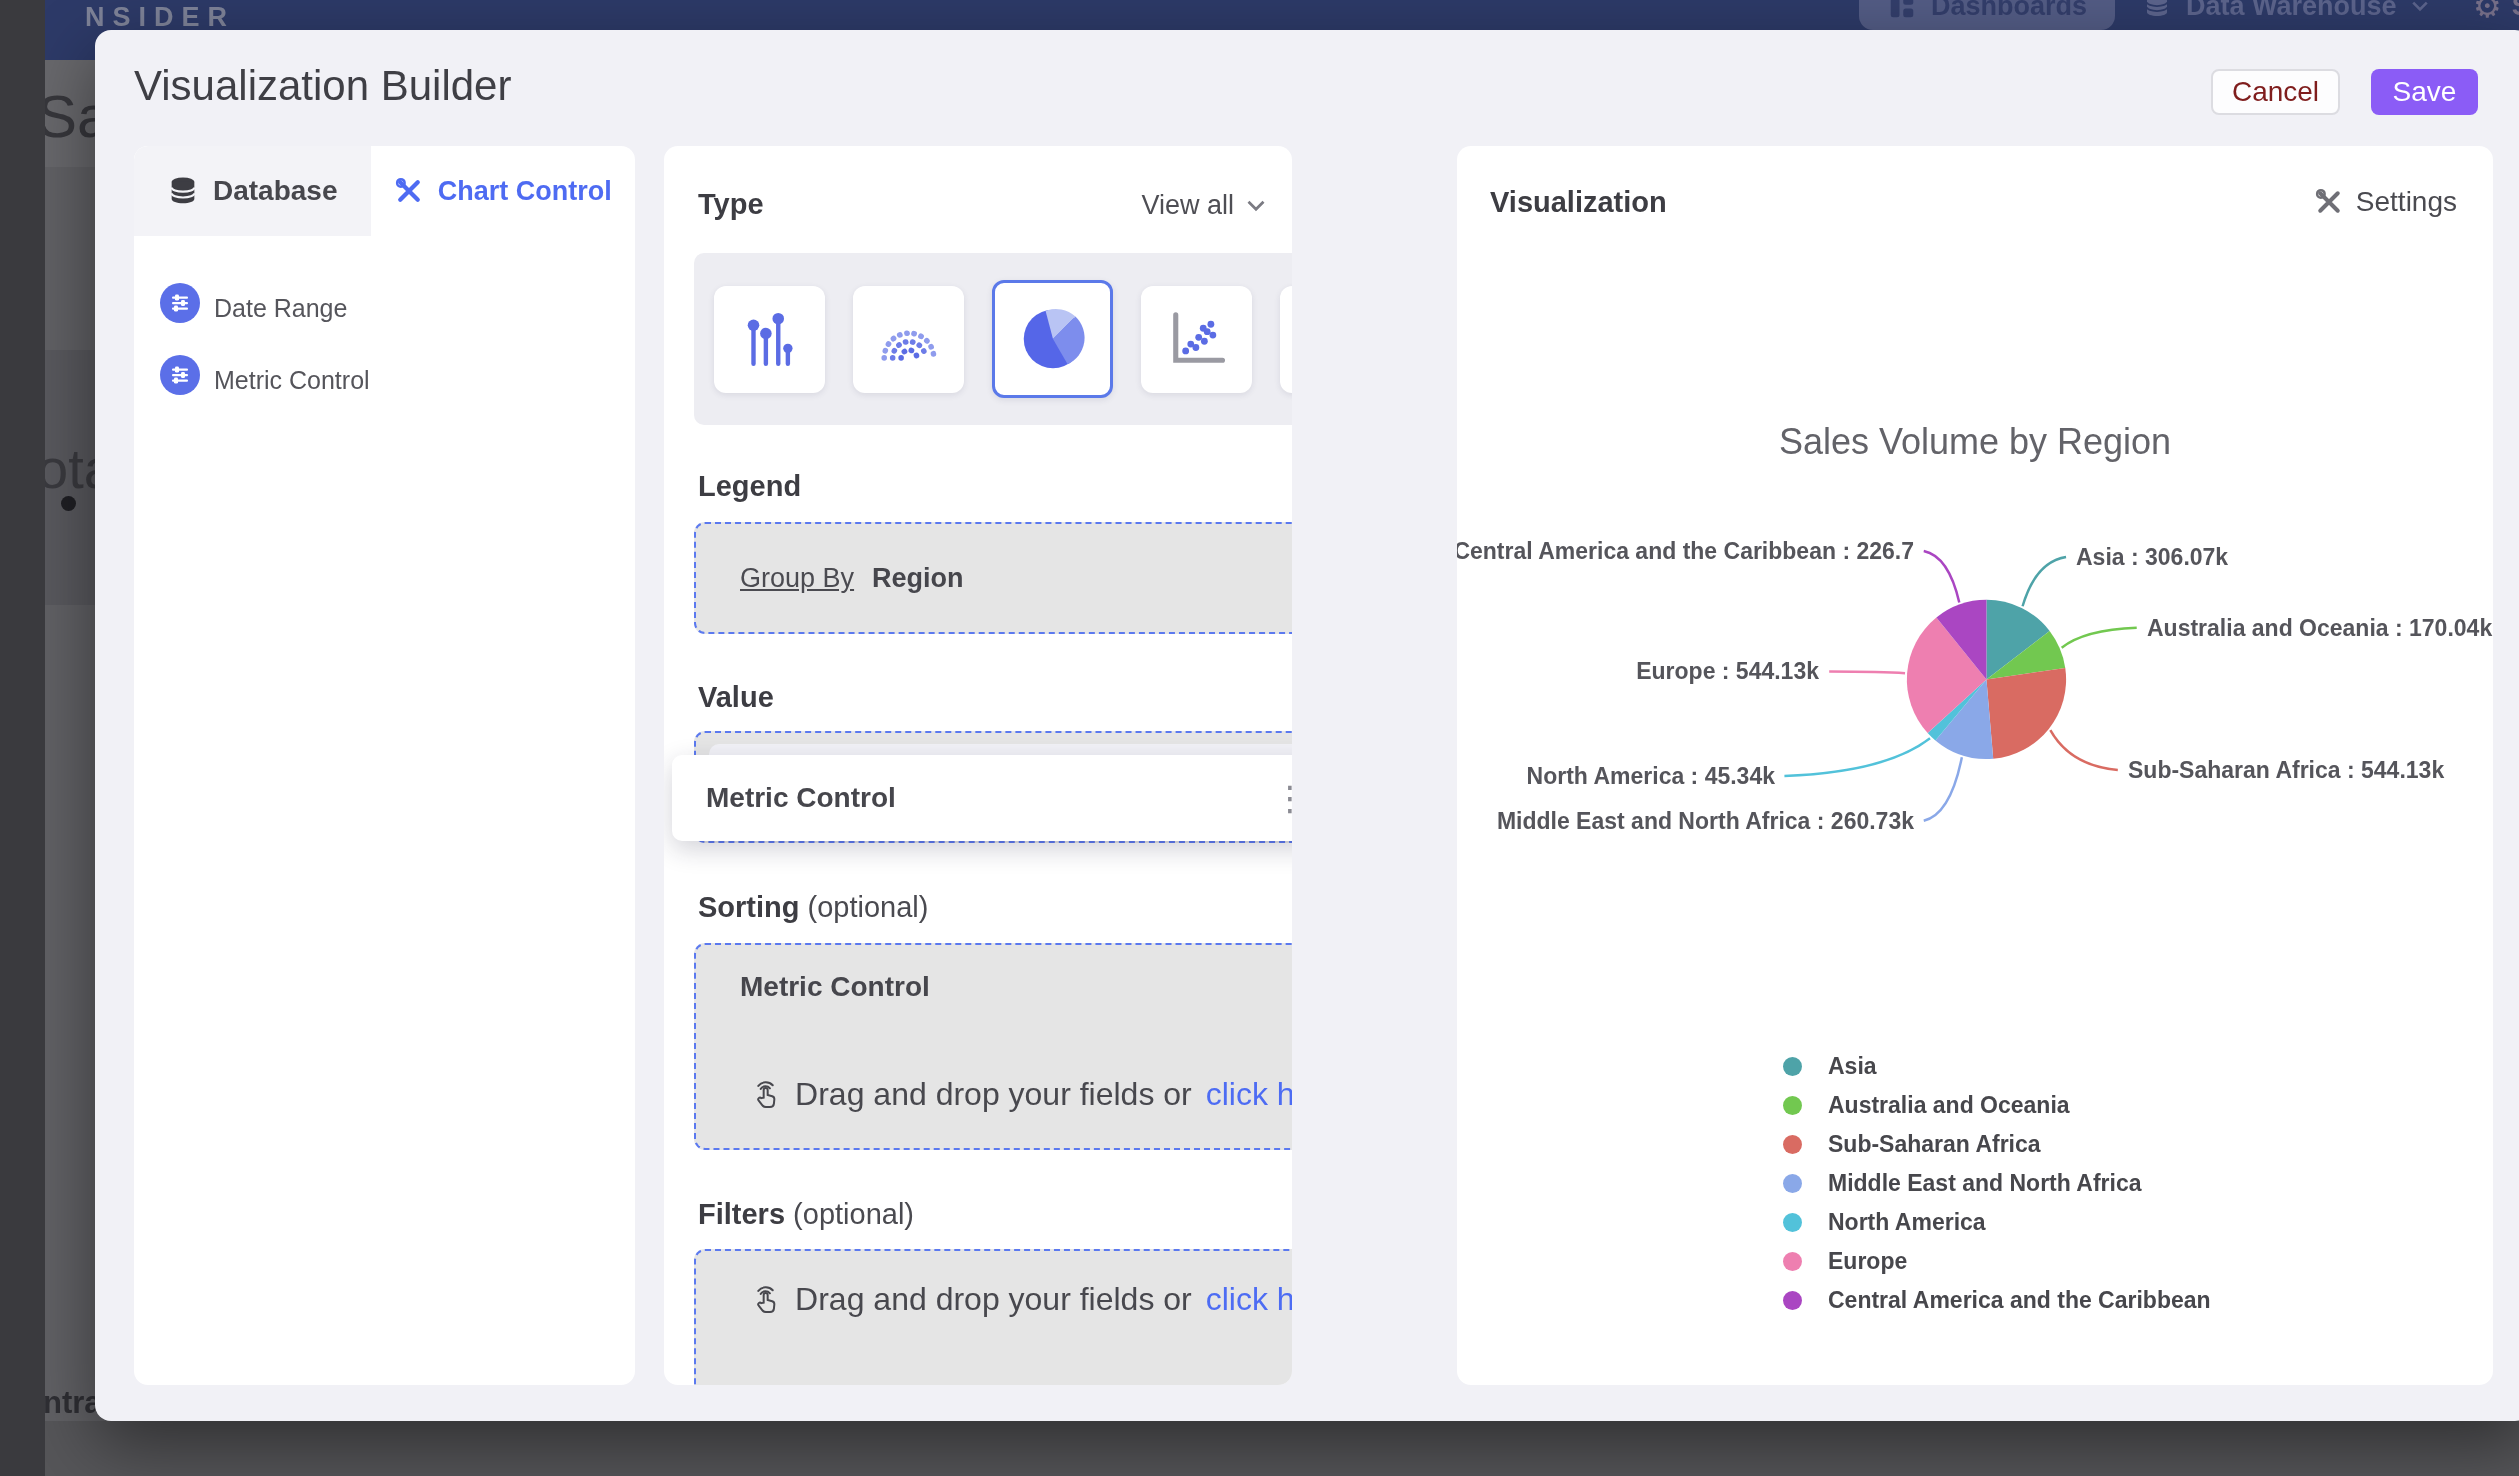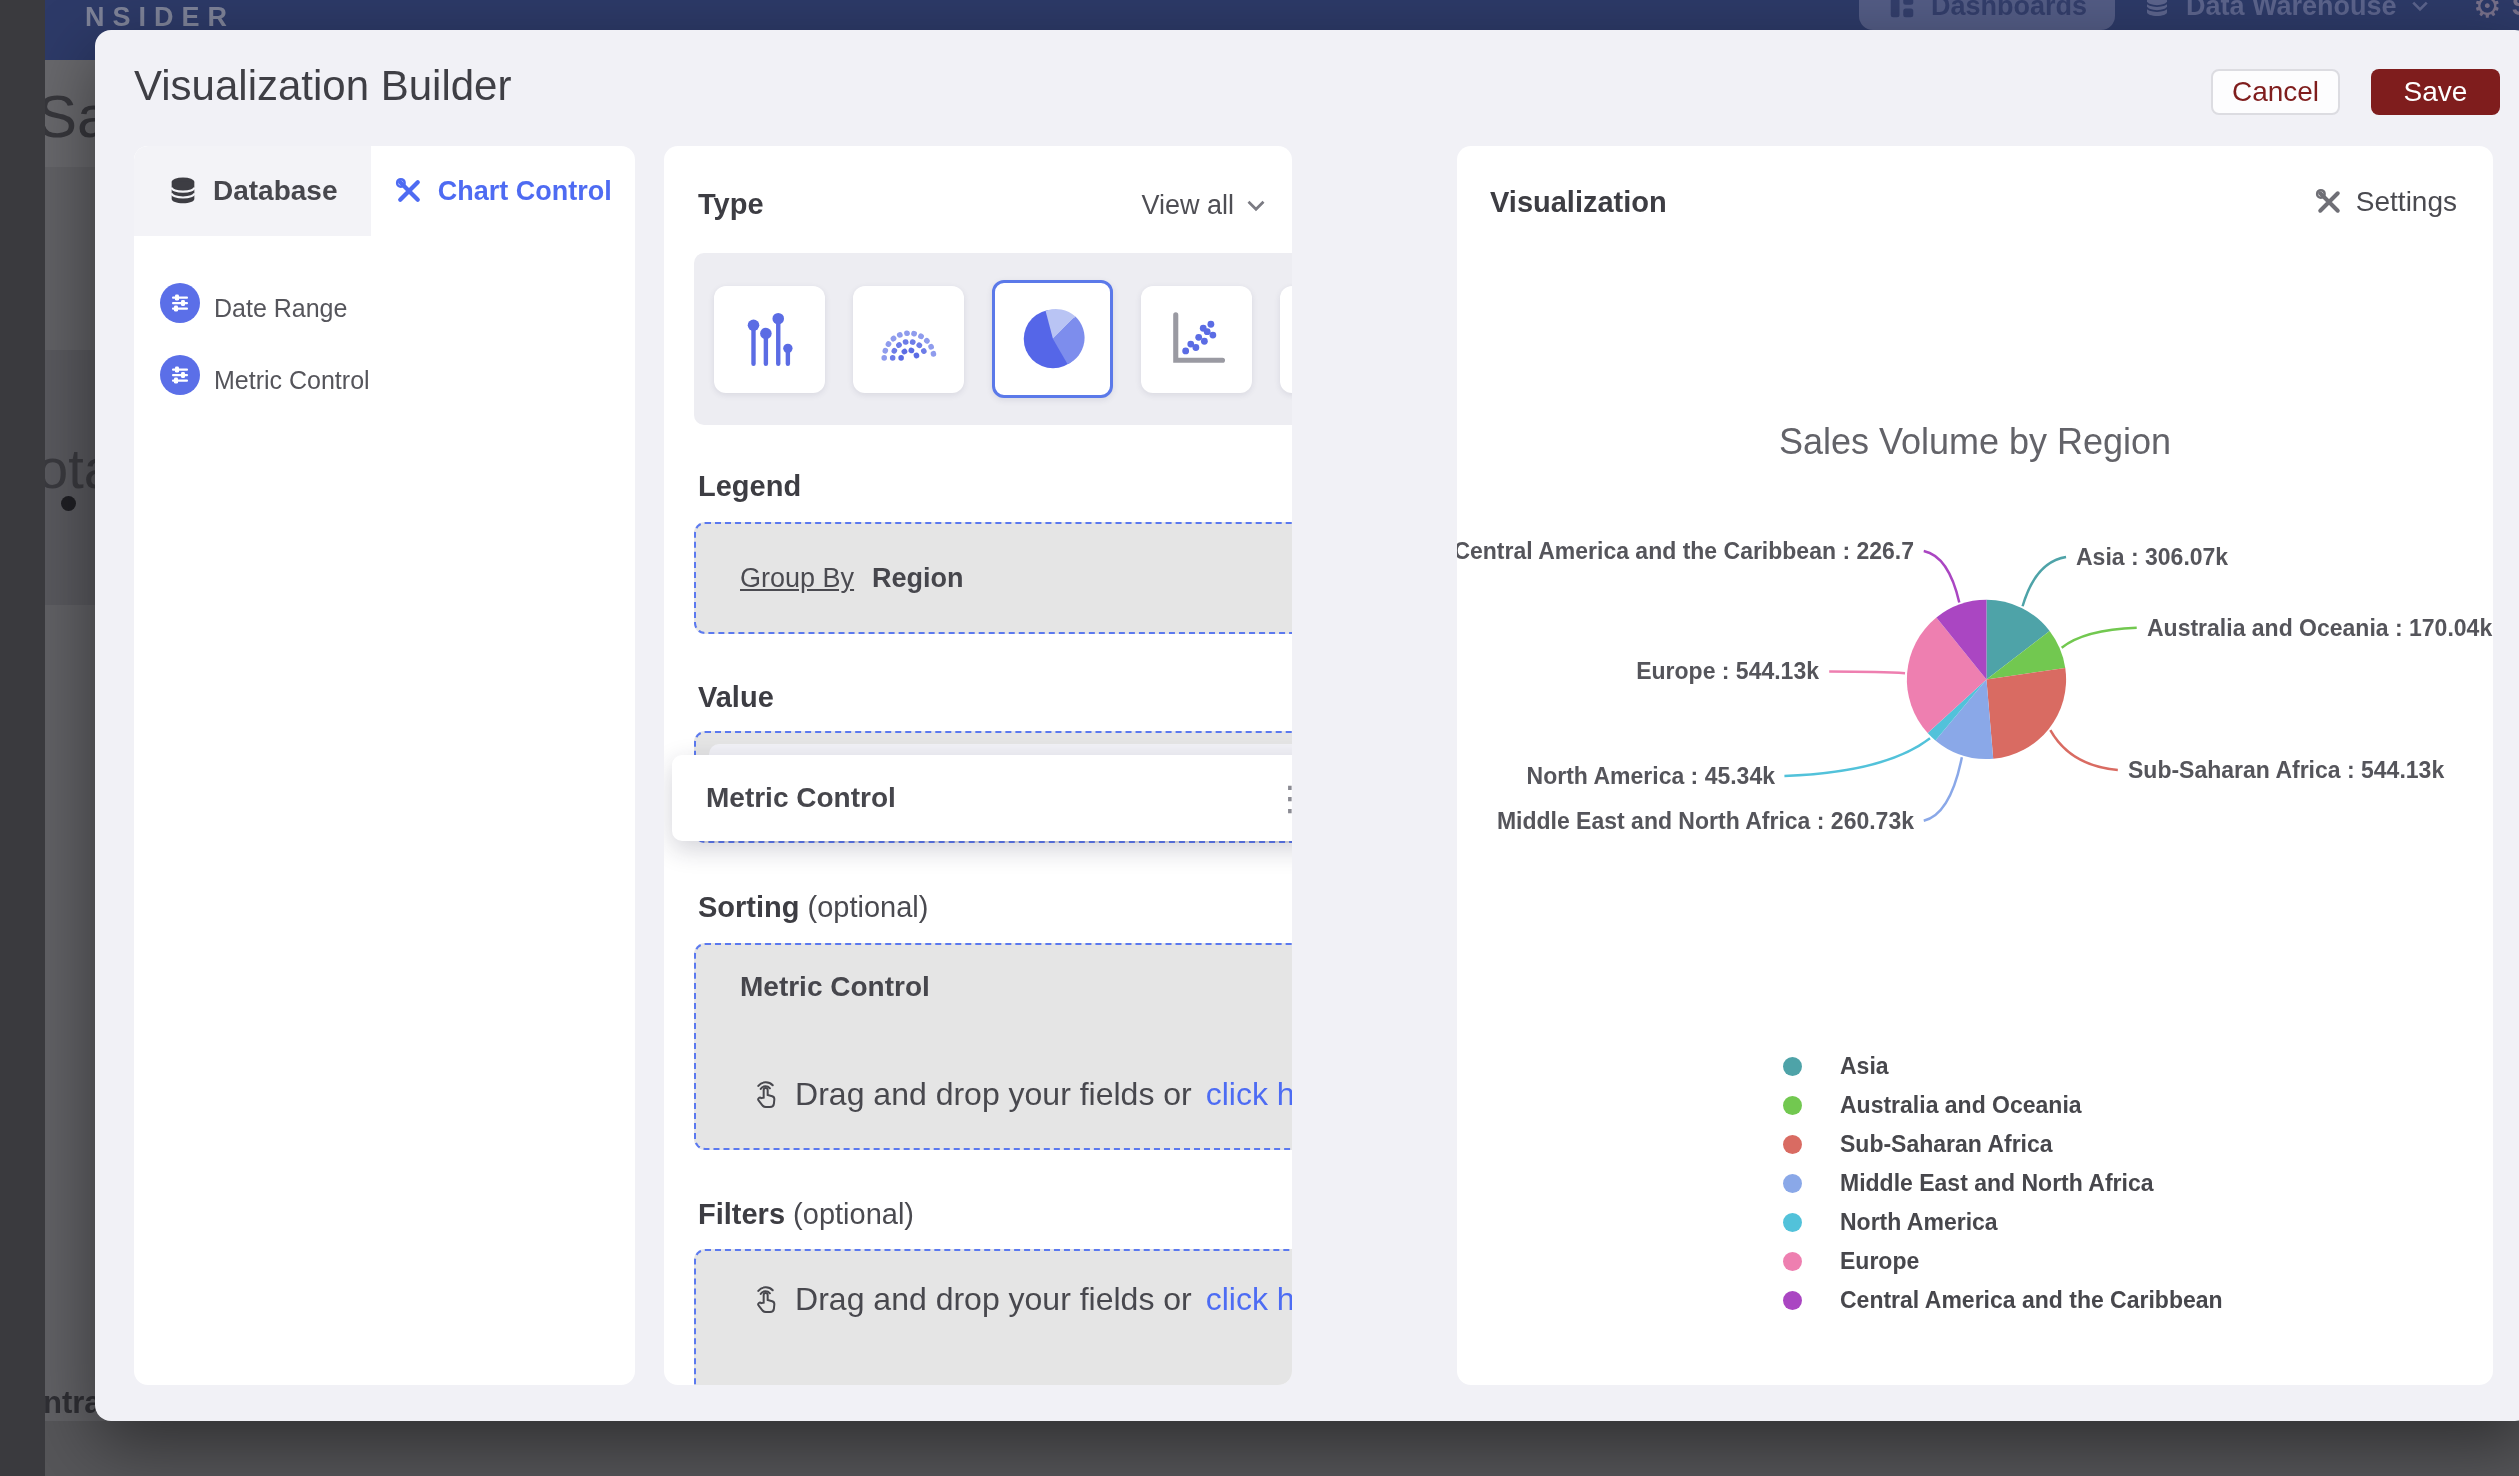--- a/index.html
+++ b/index.html
@@ -27,21 +27,21 @@
   .menu-sel{position:absolute;left:2486px;top:722px;width:34px;height:56px;background:#2d4796;}
   .menu-sel .menu-frag{position:absolute;left:4px;top:12px;color:#9fb0e2;}
   .bg-bottom{position:absolute;left:0;top:1421px;width:2519px;height:56px;background:#565659;}
   
   .modal{position:absolute;left:50px;top:30px;width:2436px;height:1391px;background:#f1f1f6;
          border-radius:16px;box-shadow:0 24px 70px rgba(0,0,0,.45);}
   .modal-title{position:absolute;left:39px;top:32px;font-size:42px;font-weight:500;color:#3f3f45;}
   .btn{position:absolute;top:39px;height:46px;border-radius:8px;font-size:28px;display:flex;
        align-items:center;justify-content:center;box-sizing:border-box;cursor:pointer;}
   .btn-cancel{left:2116px;width:129px;background:#fdfdfe;border:2px solid #dcdce1;color:#7f1d1d;}
-  .btn-save{left:2276px;width:129px;background:#7f1d1d;color:#ffffff;}
+  .btn-save{left:2276px;width:107px;background:#8b5cf6;color:#ffffff;}
   .panel{position:absolute;top:116px;height:1239px;background:#ffffff;border-radius:14px;}
   
   .sidebar{left:39px;width:501px;overflow:hidden;}
   .tabbar{position:absolute;left:0;top:0;width:501px;height:90px;display:flex;}
   .tab{height:90px;display:flex;align-items:center;justify-content:center;gap:14px;font-weight:bold;}
   .tab-db{width:237px;background:#f3f3f7;color:#47474d;font-size:28px;border-top-left-radius:14px;}
   .tab-cc{width:265px;color:#4e6bf2;font-size:27px;}
   .side-item{position:absolute;left:26px;display:flex;align-items:flex-end;gap:14px;font-size:25px;color:#55555b;cursor:pointer;}
   .blue-circle{width:40px;height:40px;border-radius:50%;background:#5b6fe8;display:flex;align-items:center;justify-content:center;}
   
@@ -79,21 +79,21 @@
   
   .rightp{left:1362px;width:1036px;overflow:hidden;}
   .viz-heading{position:absolute;left:33px;top:40px;font-size:29px;font-weight:bold;color:#3d3d43;}
   .viz-settings{position:absolute;right:36px;top:40px;display:flex;align-items:center;gap:12px;
                 font-size:28px;color:#4a4a50;cursor:pointer;}
   .chart-title{position:absolute;left:0;top:275px;width:100%;text-align:center;font-size:36px;
                font-weight:500;color:#636369;}
   #pie-svg{position:absolute;left:0;top:0;}
   .callout{position:absolute;font-size:23px;font-weight:bold;color:#55555b;white-space:nowrap;line-height:28px;}
   .chart-legend{position:absolute;left:326px;top:908px;display:flex;flex-direction:column;gap:14px;}
-  .legend-row{display:flex;align-items:center;gap:38px;height:25px;}
+  .legend-row{display:flex;align-items:center;gap:26px;height:25px;}
   .legend-dot{width:19px;height:19px;border-radius:50%;flex:0 0 auto;}
   .legend-label{font-size:23px;font-weight:bold;color:#47474c;white-space:nowrap;}
 </style>
 </head>
 <body>
 
 <div class="screen">
 
   <div class="bg-nav">
     <div class="brand">NSIDER</div>

